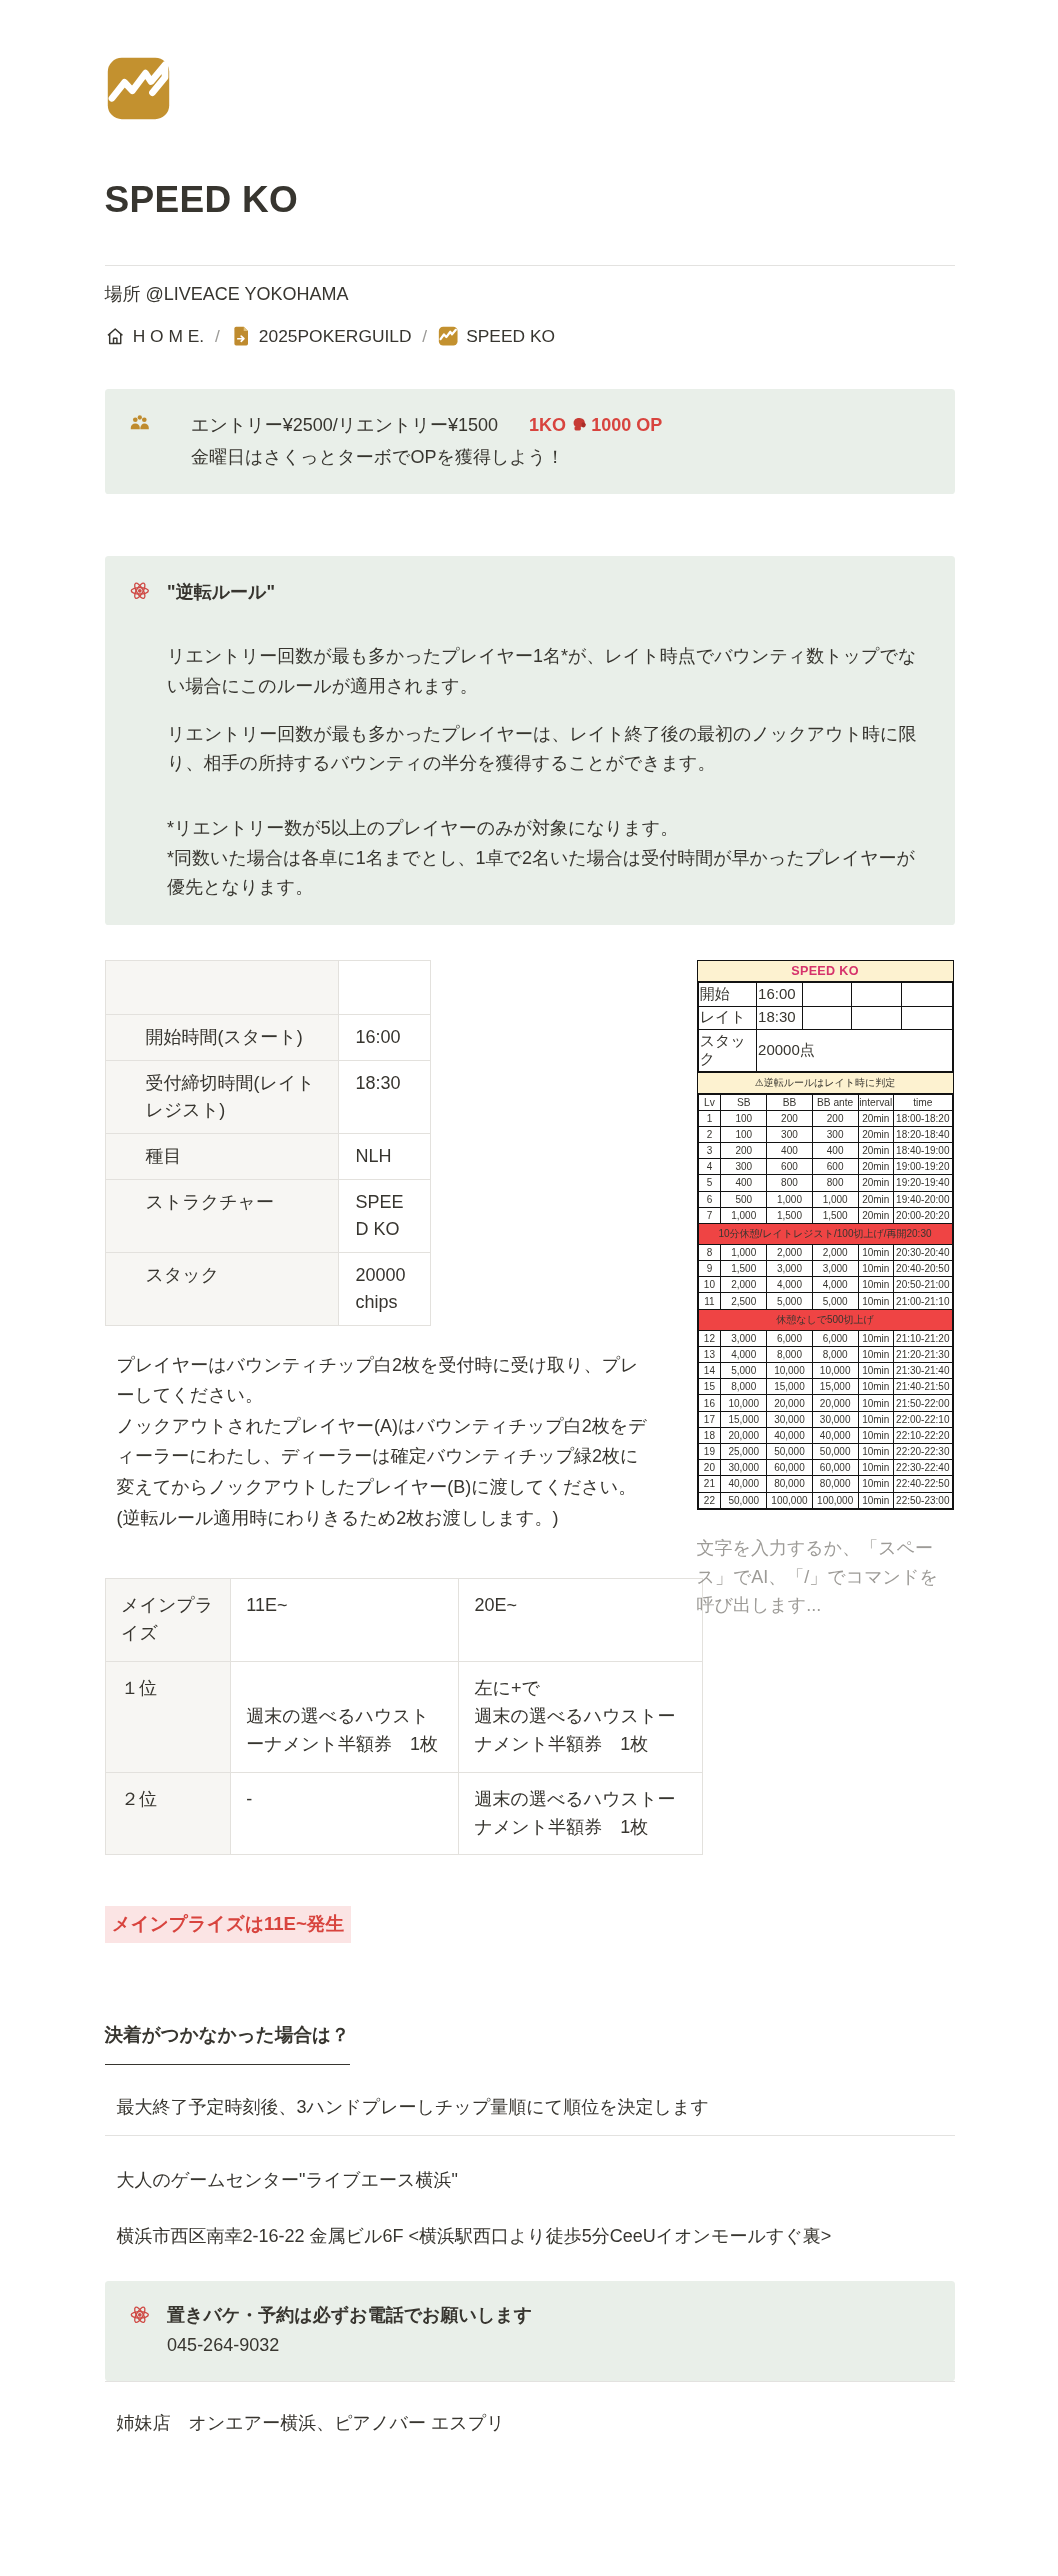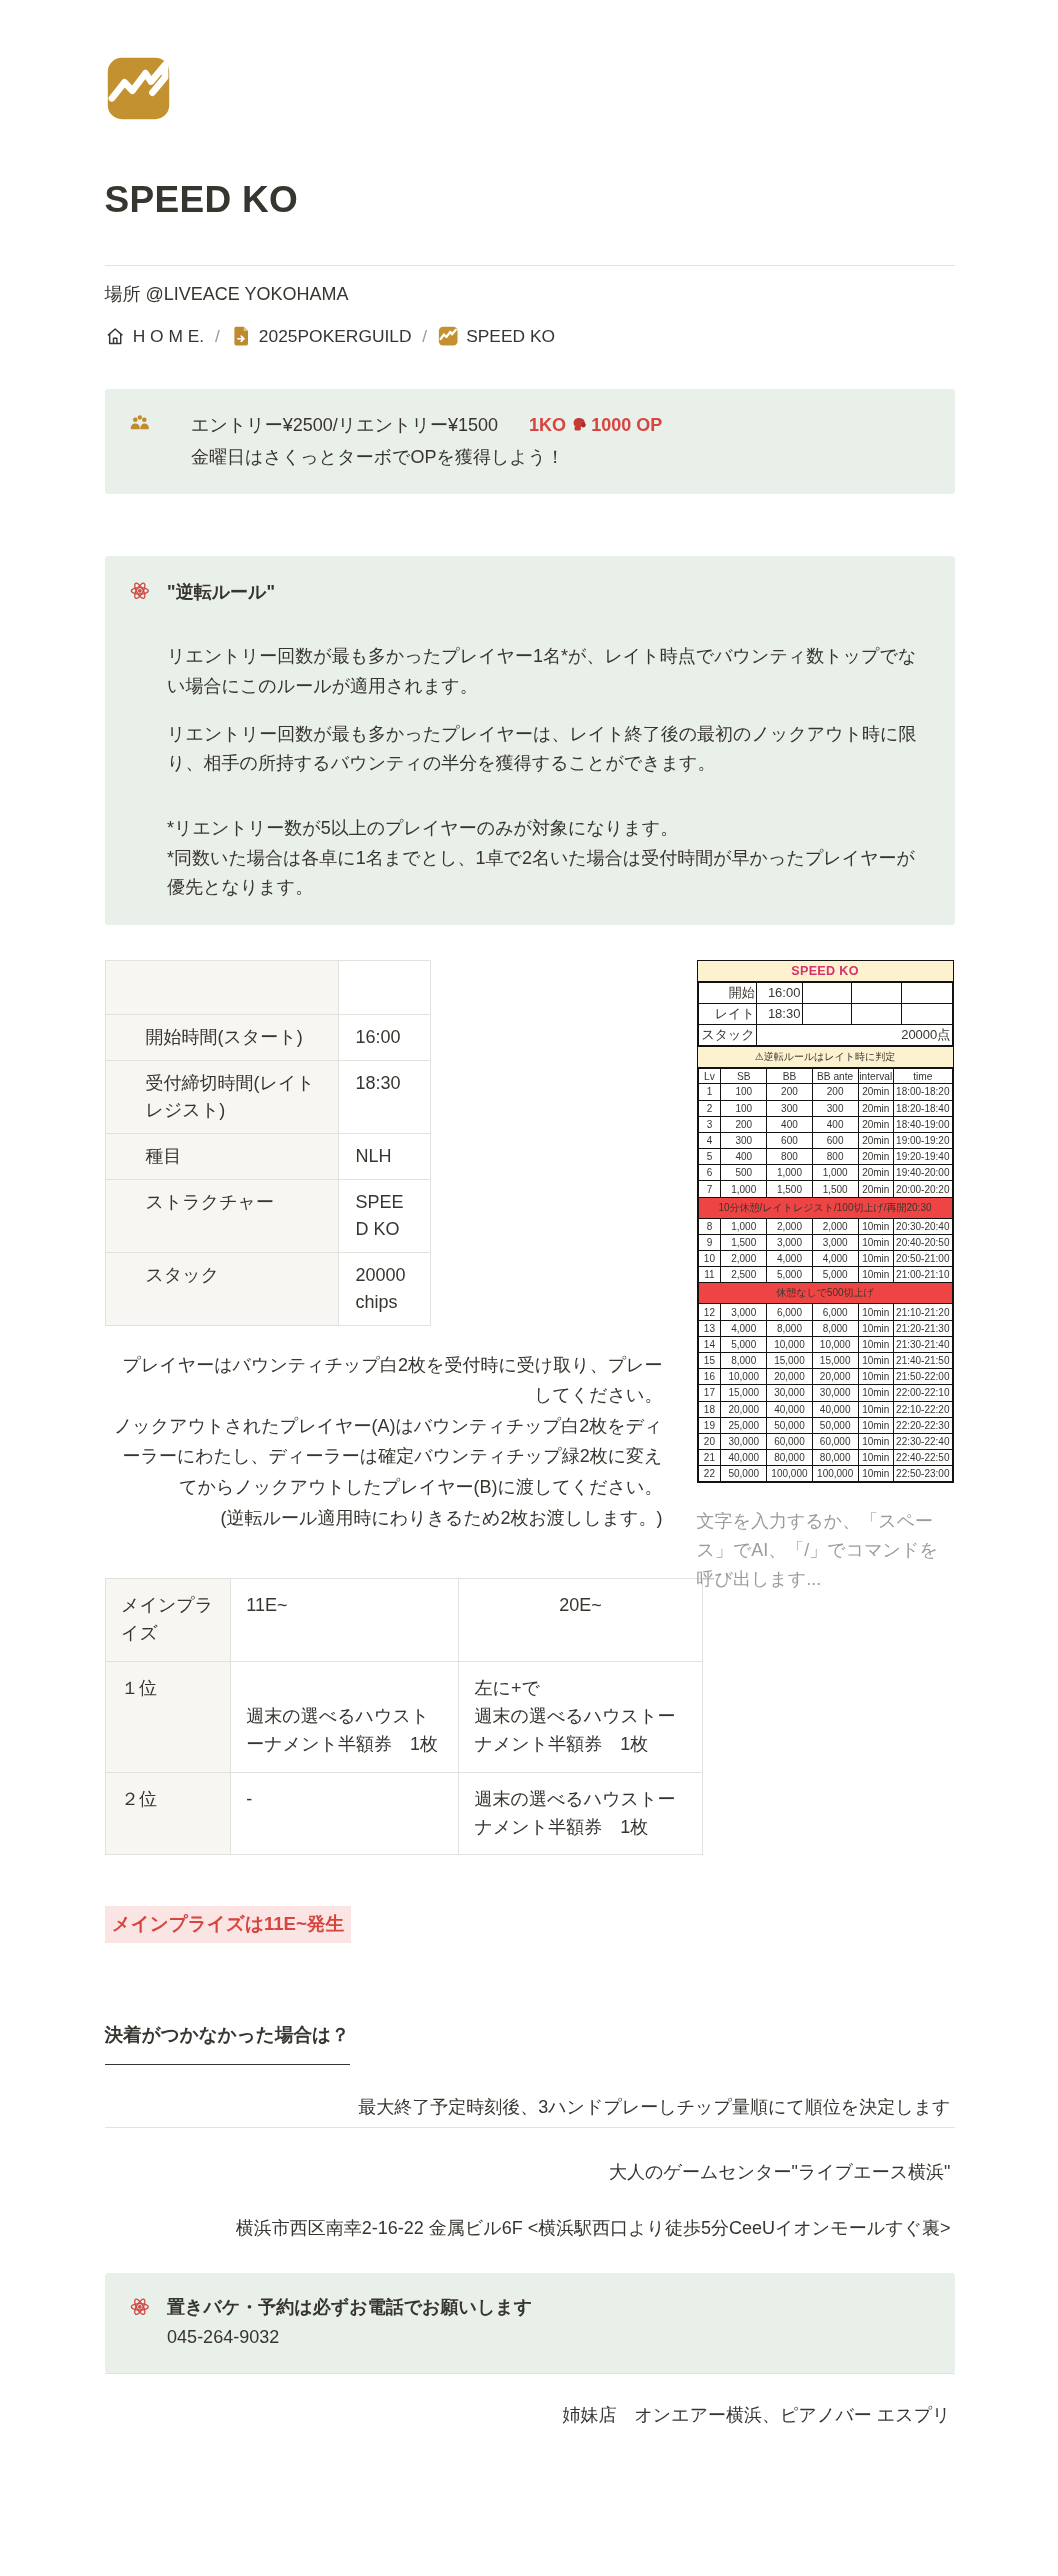--- a/index.html
+++ b/index.html
@@ -48,33 +48,33 @@
   table.n-table td,table.n-table th{border:0.6px solid #e3e1dd;padding:9px 17px;vertical-align:top;text-align:left;font-weight:400;line-height:1.5;white-space:pre-line;overflow-wrap:break-word;}
   td.hc{background:#f7f6f3;}
   table.info{width:326px;}
   table.info .c1{width:175px;padding-left:40px;}
   table.info tr.empty td{height:35px;}
   table.fee{width:503px;margin-top:27.5px;}
   table.fee th{background:#f7f6f3;padding:7.8px 17px;}
   table.fee .c1{width:207px;} table.fee .c2{width:175px;} table.fee .c3{width:122px;}
   table.fee td{padding:15.6px 17px;}
   table.prize{width:502px;margin-top:45px;}
-  table.prize .c1{width:93px;} table.prize .c2{width:196px;} table.prize .c3{width:212px;text-align:center;}
+  table.prize .c1{width:93px;} table.prize .c2{width:196px;} table.prize .c3{width:212px;}
   table.prize td{padding:13px 15.6px;line-height:1.55;}
 
-  .body-text{font-size:18px;line-height:1.7;white-space:pre-line;margin:4px;text-align:right;}
+  .body-text{font-size:18px;line-height:1.7;white-space:pre-line;margin:12px;}
   .bounty{margin-top:24px;}
 
   .red-note{display:inline-block;background:#fbe4e4;color:#d8443e;font-weight:700;font-size:18.6px;padding:4.8px 7.2px 6px;margin-top:51px;}
 
   
   .structure{margin:0;border:1.8px solid #121212;width:255px;background:#fff;cursor:pointer;}
   .st-title{text-align:center;background:#fdf2d0;color:#d6336c;font-weight:700;font-size:12.6px;padding:3px 0 3.6px;border-bottom:1.2px solid #121212;letter-spacing:0.3px;}
   table.st{width:100%;border-collapse:collapse;}
-  table.st td,table.st th{border:0.9px solid #121212;text-align:right;font-weight:400;padding:1.8px 1.2px;font-size:13px;line-height:1.25;}
+  table.st td,table.st th{border:0.9px solid #121212;text-align:left;font-weight:400;padding:1.8px 1.2px;font-size:15px;line-height:1.25;}
   .st-band{background:#fdf2d0;text-align:center;font-size:10px;padding:3px 0;border-top:1.2px solid #121212;border-bottom:1.2px solid #121212;}
   table.st-main{width:100%;border-collapse:collapse;font-size:10px;}
   table.st-main th{border:0.9px solid #121212;padding:1.8px 0.6px;font-weight:400;font-size:10.2px;}
   table.st-main td{border:0.9px solid #121212;padding:2.1px 0.6px;text-align:center;font-size:10px;}
   table.st-main tr.band td{background:#ef4444;border-top:1.2px solid #121212;border-bottom:1.2px solid #121212;padding:3px 9px;}
 
   .placeholder{color:#9d9b97;font-size:18px;line-height:1.6;margin:24px 0 0;cursor:text;}
 
   .question{font-size:18.6px;font-weight:700;margin:60px 0 0;}
   .question .ul{border-bottom:1.5px solid #37352f;padding-bottom:16px;display:inline-block;}

